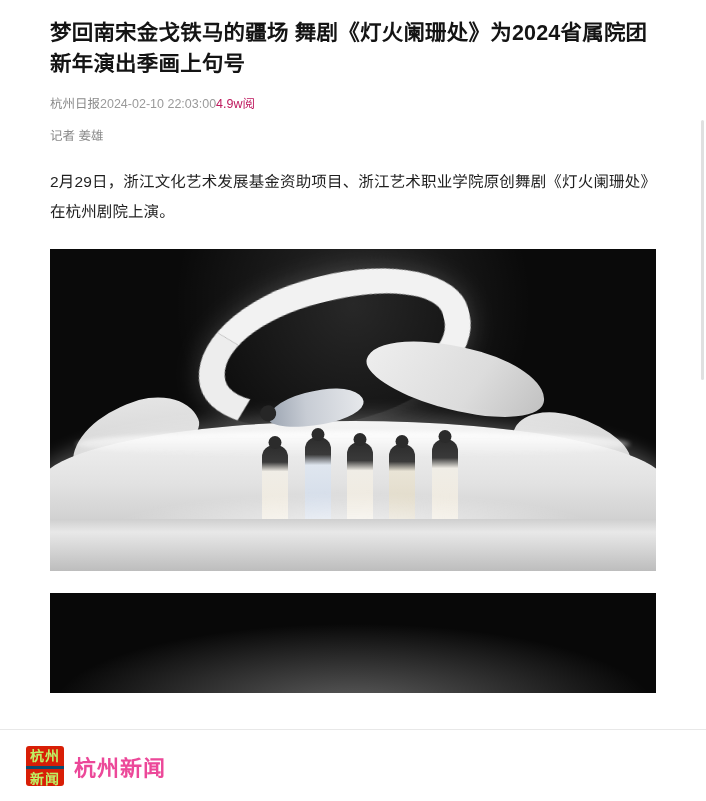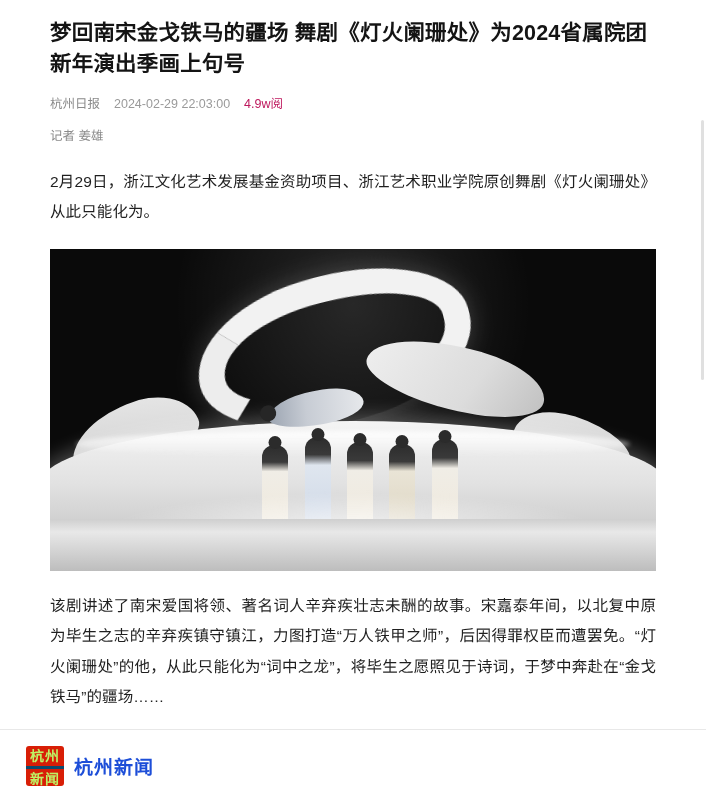--- a/index.html
+++ b/index.html
@@ -32,21 +32,20 @@
   }
   .meta {
     font-size: 12.5px;
     color: #8a8a8a;
     line-height: 1.55;
     margin-bottom: 2px;
   }
   .meta-row {
     display: flex;
     align-items: center;
-    gap: 14px;
   }
   .meta-source { color: #8a8a8a; }
   .meta-time { color: #9a9a9a; }
   .meta-views { color: #be185d; }
   .meta-author {
     font-size: 12.5px;
     color: #8a8a8a;
     margin-top: 13px;
   }
   .body-text {
@@ -238,23 +237,23 @@
     background: #d81e06;
     color: #bef264;
     font-size: 14px;
     font-weight: bold;
     line-height: 20px;
     text-align: center;
     letter-spacing: 1px;
   }
   .brand-logo span + span { border-top: 3px solid #0c4a6e; }
   .brand-name {
-    font-size: 19px;
+    font-size: 22px;
     font-weight: bold;
-    color: #1d4ed8;
+    color: #ec4899;
     letter-spacing: 1px;
   }
   .scroll-hint {
     position: absolute;
     right: 2px;
     top: 120px;
     width: 3px;
     height: 260px;
     background: rgba(0,0,0,0.12);
     border-radius: 2px;
@@ -263,48 +262,47 @@
 </head>
 <body>
 
 <div class="article">
 
   <h1 class="headline">梦回南宋金戈铁马的疆场 舞剧《灯火阑珊处》为2024省属院团新年演出季画上句号</h1>
 
   <div class="meta">
     <div class="meta-row">
       <span class="meta-source">杭州日报</span>
-      <span class="meta-time">2024-02-29 22:03:00</span>
+      <span class="meta-time">2024-02-10 22:03:00</span>
       <span class="meta-views">4.9w阅</span>
     </div>
     <div class="meta-author">记者 姜雄</div>
   </div>
 
-  <p class="body-text">2月29日，浙江文化艺术发展基金资助项目、浙江艺术职业学院原创舞剧《灯火阑珊处》从此只能化为。</p>
+  <p class="body-text">2月29日，浙江文化艺术发展基金资助项目、浙江艺术职业学院原创舞剧《灯火阑珊处》在杭州剧院上演。</p>
 
   <div class="figure">
     <div class="stage-photo">
       <div class="spotlight"></div>
       <div class="silk-swirl"></div>
       <div class="silk-tail"></div>
       <div class="silk-left"></div>
       <div class="silk-right"></div>
       <div class="backdrop-cloth"></div>
       <div class="flying-dancer"></div>
       <div class="dancer d1"></div>
       <div class="dancer d2"></div>
       <div class="dancer d3"></div>
       <div class="dancer d4"></div>
       <div class="dancer d5"></div>
       <div class="floor-glow"></div>
       <div class="floor"></div>
     </div>
   </div>
 
-  <p class="body-text">该剧讲述了南宋爱国将领、著名词人辛弃疾壮志未酬的故事。宋嘉泰年间，以北复中原为毕生之志的辛弃疾镇守镇江，力图打造“万人铁甲之师”，后因得罪权臣而遭罢免。“灯火阑珊处”的他，从此只能化为“词中之龙”，将毕生之愿照见于诗词，于梦中奔赴在“金戈铁马”的疆场……</p>
 
   <div class="figure">
     <div class="stage-photo-2">
       <div class="photo2-glow"></div>
     </div>
   </div>
 
   <div class="scroll-hint"></div>
 </div>
 

